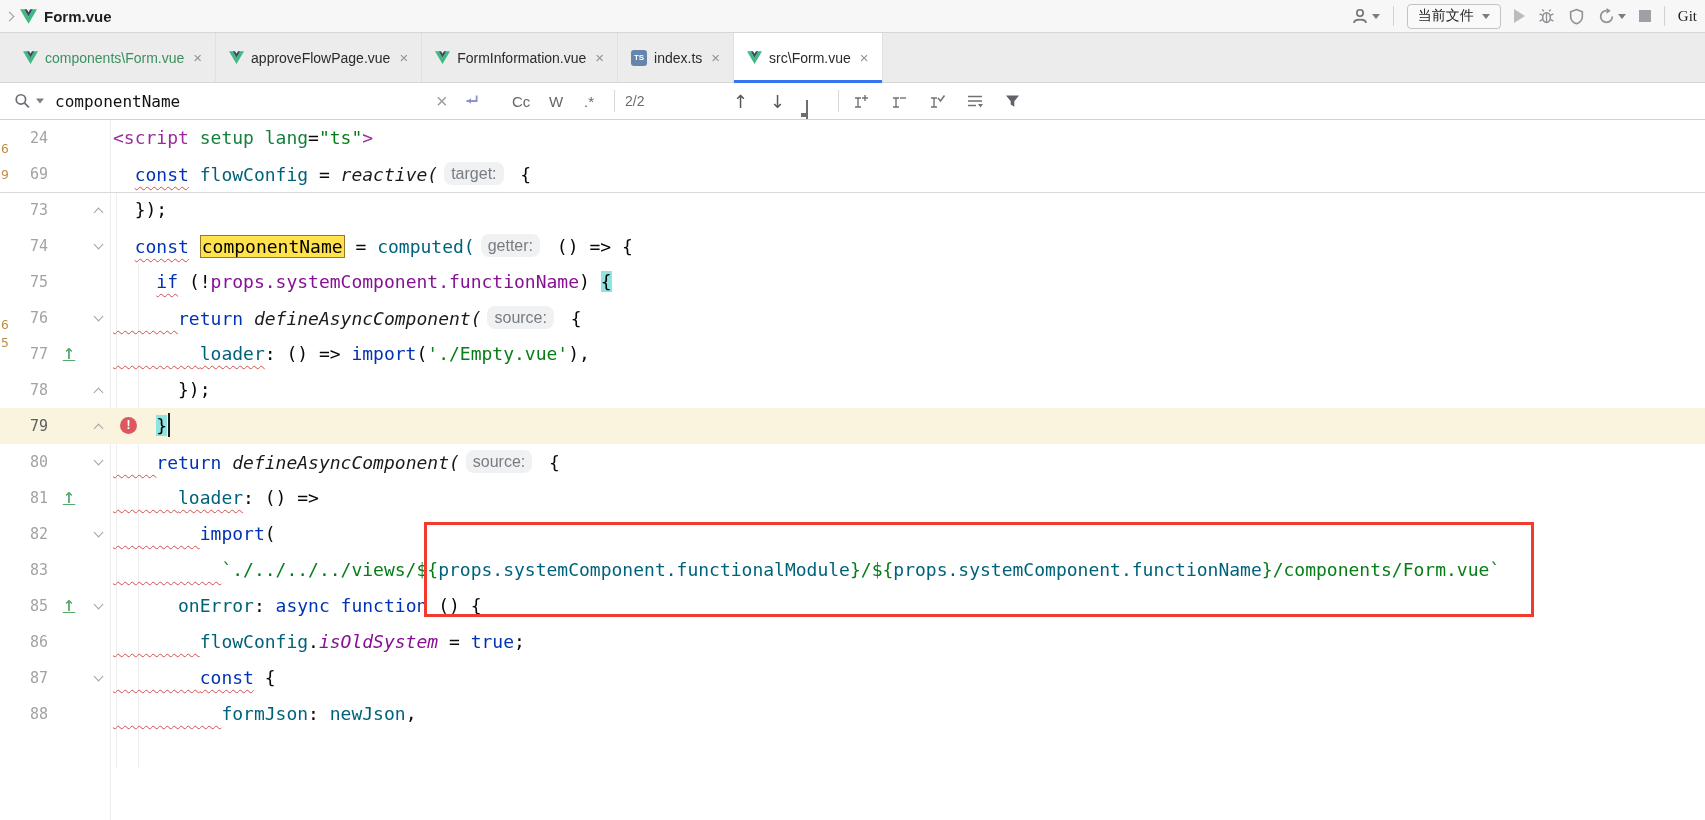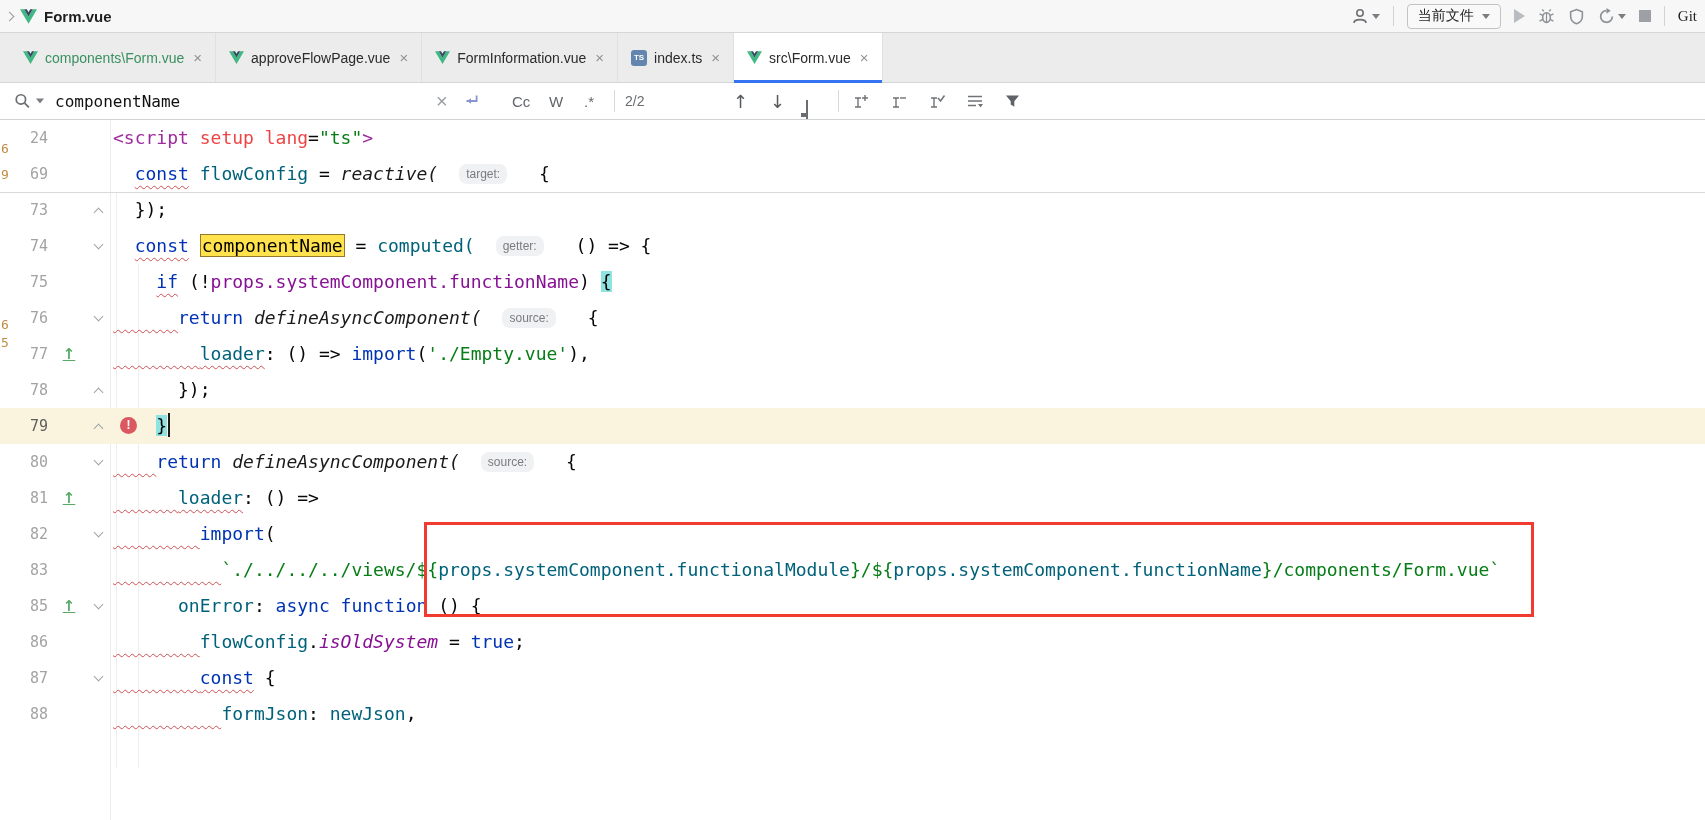--- a/index.html
+++ b/index.html
@@ -76,26 +76,26 @@
   .tk-k   { color:#0033B3; }
   .tk-ku  { color:#0033B3; text-decoration:underline wavy #D05050 1px; text-underline-offset:5px; text-decoration-skip-ink:none; }
   .tk-t   { color:#00627A; }
   .tk-tu  { color:#00627A; text-decoration:underline wavy #D05050 1px; text-underline-offset:5px; text-decoration-skip-ink:none; }
   .tk-v   { color:#871094; }
   .tk-vi  { color:#871094; font-style:italic; }
   .tk-s   { color:#067D17; }
   .tk-sx  { color:#067D17; }
   .tk-it  { color:#1A1A1A; font-style:italic; }
   .tk-tag { color:#9E2B9E; }
-  .tk-attr{ color:#ef4444; }
+  .tk-attr{ color:#15803d; }
   .tk-sq  { text-decoration:underline wavy #D05050 1px; text-underline-offset:5px; text-decoration-skip-ink:none; }
   .tk-match { background:#FFE24C; border:1px solid #93772B; color:#000; padding:0 1px; }
   .tk-brace { background:#8FE3E0; }
-  .tk-inlay { font-family:"Liberation Sans", sans-serif; font-size:12px; color:#787C80;
-              background:#F0F1F2; border-radius:8px; padding:3px 7px; margin:0 21px; vertical-align:2px; }
+  .tk-inlay { font-family:"Liberation Sans", sans-serif; font-size:16px; color:#787C80;
+              background:#F0F1F2; border-radius:8px; padding:3px 7px; margin:0 6px; vertical-align:2px; }
   .caret { display:inline-block; width:0; border-left:2px solid #1A1A1A; height:24px;
            vertical-align:-5px; margin-left:1px; }
 
   .gutter-border { position:absolute; left:110px; top:0; bottom:0; width:1px; background:#EDEDED; z-index:0; }
   .guide1 { position:absolute; left:116px; top:72px; height:576px; width:1px; background:#EEEEEE; z-index:0; }
   .guide2 { position:absolute; left:138px; top:144px; height:504px; width:1px; background:#EEEEEE; z-index:0; }
   .redbox { position:absolute; left:424px; top:402px; width:1110px; height:95px;
             border:3px solid #F03B2E; z-index:6; pointer-events:none; }
   .clipdigit { position:absolute; left:1px; font-size:13px; color:#C18C43; z-index:2; line-height:14px; }
 </style>

